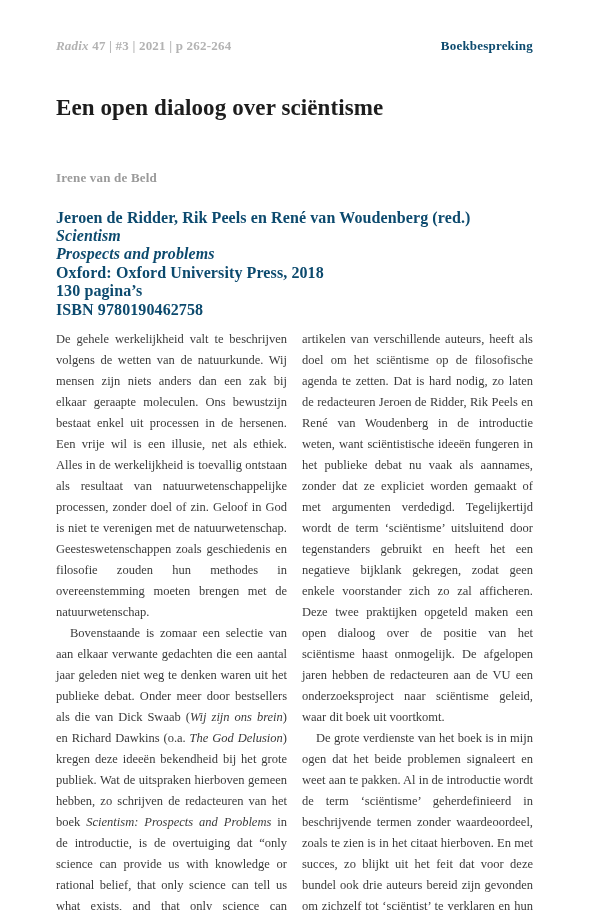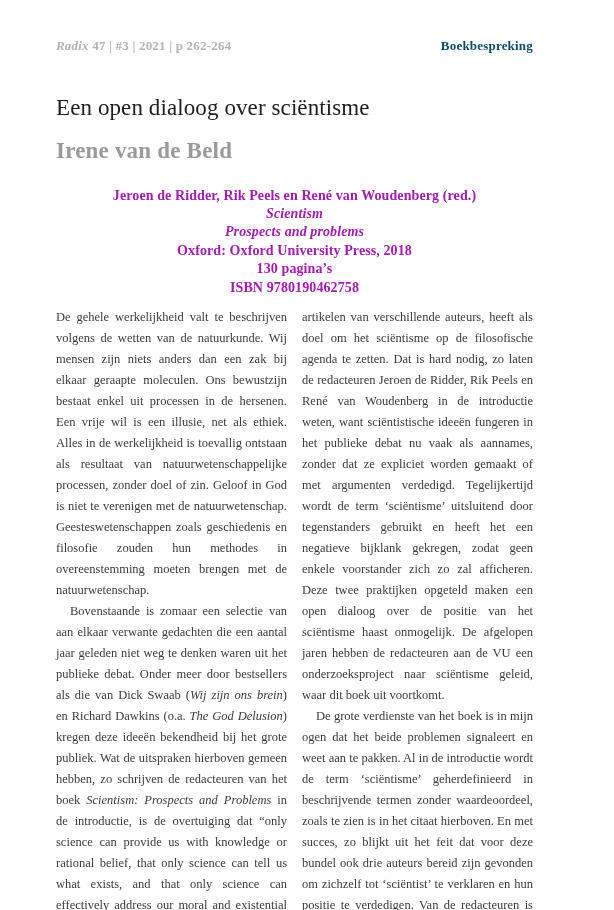--- a/index.html
+++ b/index.html
@@ -21,40 +21,39 @@
     font-weight: bold;
     color: #b3b3b3;
     letter-spacing: 0.2px;
     gap: 40px;
   }
   .header .it { font-style: italic; }
   .section-label { color: #0c4a6e; }
   h1.title {
     margin: 40px 0 0 0;
     font-size: 23px;
-    font-weight: normal;
+    font-weight: bold;
     color: #1d1d1d;
     line-height: 1.2;
     letter-spacing: 0.1px;
   }
   .author {
-    margin-top: 16px;
-    font-size: 23px;
+    margin-top: 48px;
+    font-size: 13px;
     font-weight: bold;
     color: #9a9a9a;
     letter-spacing: 0.2px;
   }
   .book-info {
     margin-top: 23px;
-    font-size: 14px;
+    font-size: 16px;
     font-weight: bold;
-    color: #a21caf;
+    color: #0c4a6e;
     line-height: 18.4px;
     letter-spacing: 0.1px;
-    text-align: center;
   }
   .book-info .it { font-style: italic; }
   .columns {
     margin-top: 10px;
     display: flex;
     gap: 15px;
   }
   .col {
     width: 231px;
     font-size: 12.5px;

